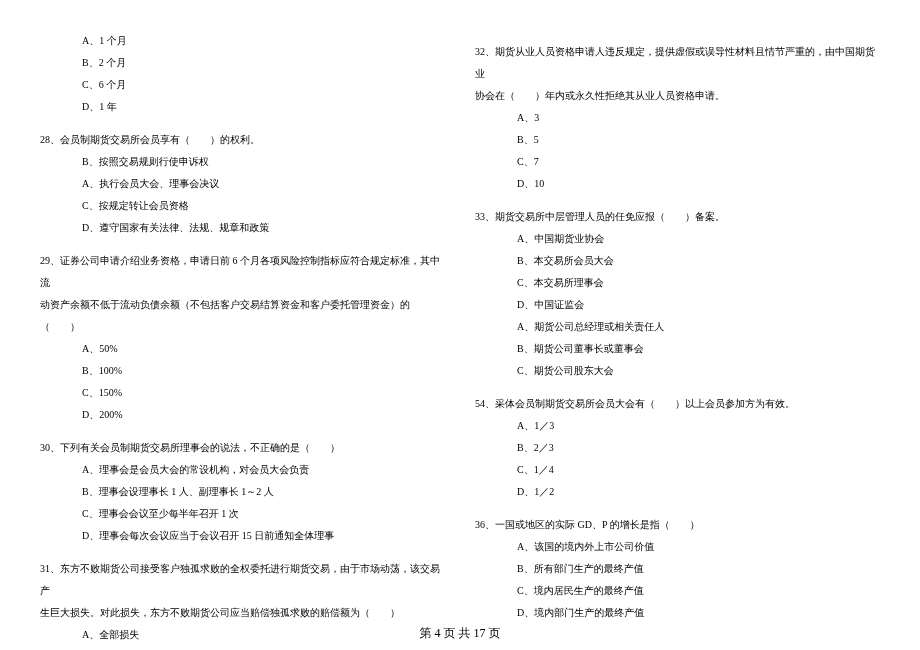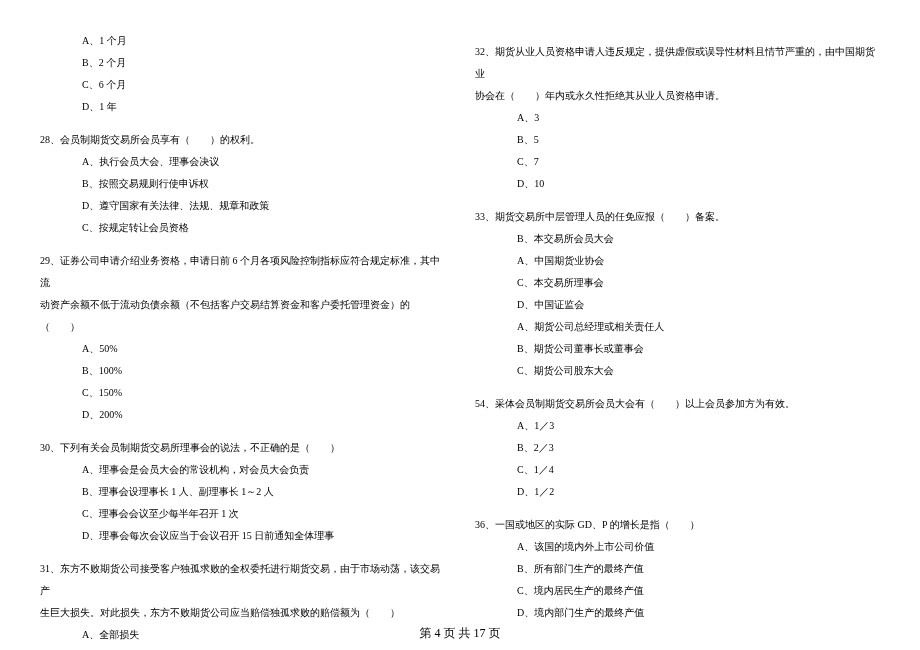--- a/index.html
+++ b/index.html
@@ -51,24 +51,24 @@
 <body>
 
 <div class="page-container">
   <div class="column">
     <div class="option-line">A、1 个月</div>
     <div class="option-line">B、2 个月</div>
     <div class="option-line">C、6 个月</div>
     <div class="option-line">D、1 年</div>
 
     <div class="question-line">28、会员制期货交易所会员享有（　　）的权利。</div>
+    <div class="option-line">B、按照交易规则行使申诉权</div>
     <div class="option-line">A、执行会员大会、理事会决议</div>
-    <div class="option-line">B、按照交易规则行使申诉权</div>
+    <div class="option-line">C、按规定转让会员资格</div>
     <div class="option-line">D、遵守国家有关法律、法规、规章和政策</div>
-    <div class="option-line">C、按规定转让会员资格</div>
 
     <div class="question-line">29、证券公司申请介绍业务资格，申请日前 6 个月各项风险控制指标应符合规定标准，其中流</div>
     <div class="question-cont">动资产余额不低于流动负债余额（不包括客户交易结算资金和客户委托管理资金）的（　　）</div>
     <div class="option-line">A、50%</div>
     <div class="option-line">B、100%</div>
     <div class="option-line">C、150%</div>
     <div class="option-line">D、200%</div>
 
     <div class="question-line">30、下列有关会员制期货交易所理事会的说法，不正确的是（　　）</div>
     <div class="option-line">A、理事会是会员大会的常设机构，对会员大会负责</div>
@@ -86,22 +86,22 @@
 
   <div class="column">
     <div class="question-line">32、期货从业人员资格申请人违反规定，提供虚假或误导性材料且情节严重的，由中国期货业</div>
     <div class="question-cont">协会在（　　）年内或永久性拒绝其从业人员资格申请。</div>
     <div class="option-line">A、3</div>
     <div class="option-line">B、5</div>
     <div class="option-line">C、7</div>
     <div class="option-line">D、10</div>
 
     <div class="question-line">33、期货交易所中层管理人员的任免应报（　　）备案。</div>
+    <div class="option-line">A、中国期货业协会</div>
     <div class="option-line">B、本交易所会员大会</div>
-    <div class="option-line">A、中国期货业协会</div>
     <div class="option-line">C、本交易所理事会</div>
     <div class="option-line">D、中国证监会</div>
 
     <div class="option-line">A、期货公司总经理或相关责任人</div>
     <div class="option-line">B、期货公司董事长或董事会</div>
     <div class="option-line">C、期货公司股东大会</div>
 
     <div class="question-line">54、采体会员制期货交易所会员大会有（　　）以上会员参加方为有效。</div>
     <div class="option-line">A、1／3</div>
     <div class="option-line">B、2／3</div>

